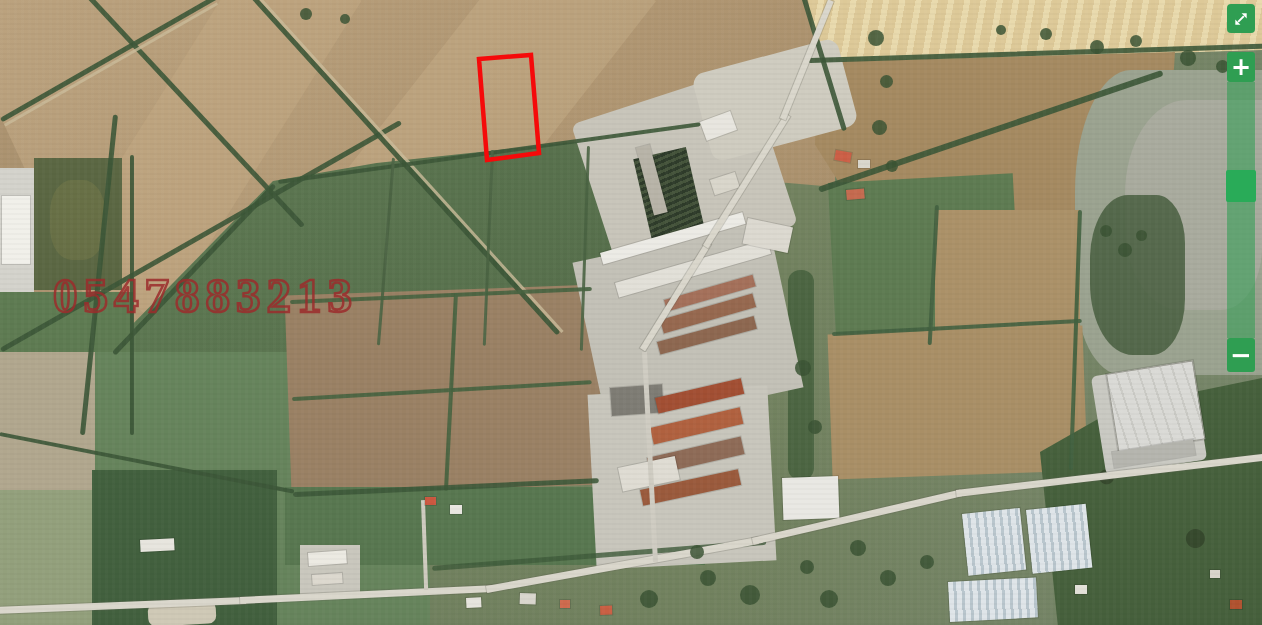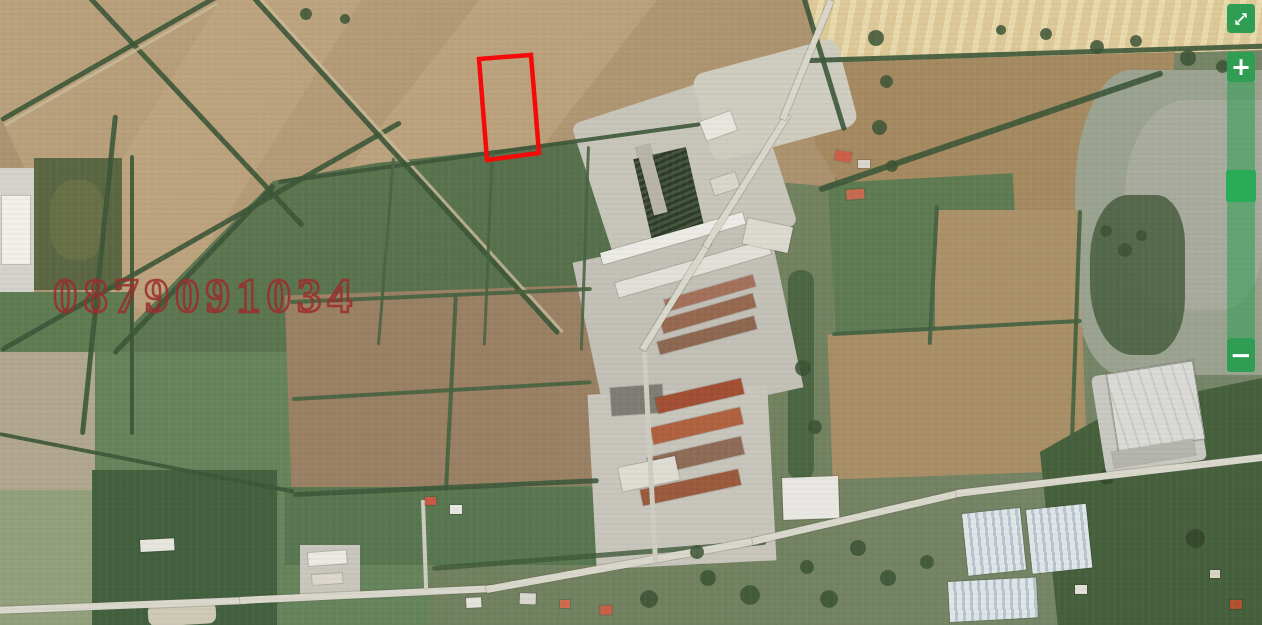--- a/index.html
+++ b/index.html
@@ -212,21 +212,21 @@
     <div class="tree" style="left:880px;top:570px;width:16px;height:16px;"></div>
     <div class="tree" style="left:920px;top:555px;width:14px;height:14px;"></div>
     <div class="tree" style="left:300px;top:8px;width:12px;height:12px;"></div>
     <div class="tree" style="left:340px;top:14px;width:10px;height:10px;"></div>
     <div class="tree" style="left:795px;top:360px;width:16px;height:16px;"></div>
     <div class="tree" style="left:808px;top:420px;width:14px;height:14px;"></div>
 
     <div class="grain"></div>
   </div>
 
-  <div id="watermark">0879091034</div>
+  <div id="watermark">0547883213</div>
 
   <svg id="parcel-svg" width="1262" height="625" viewBox="0 0 1262 625">
     <polygon points="479,59 531,55 539,153 487,160"></polygon>
   </svg>
 
   <button id="btn-full" class="ctl-btn" title="">
     <svg width="16" height="16" viewBox="0 0 28 28">
       <line x1="9" y1="19" x2="19" y2="9" stroke="#fff" stroke-width="3.5"></line>
       <polygon points="15,4 24,4 24,13" fill="#fff"></polygon>
       <polygon points="4,15 4,24 13,24" fill="#fff"></polygon>

